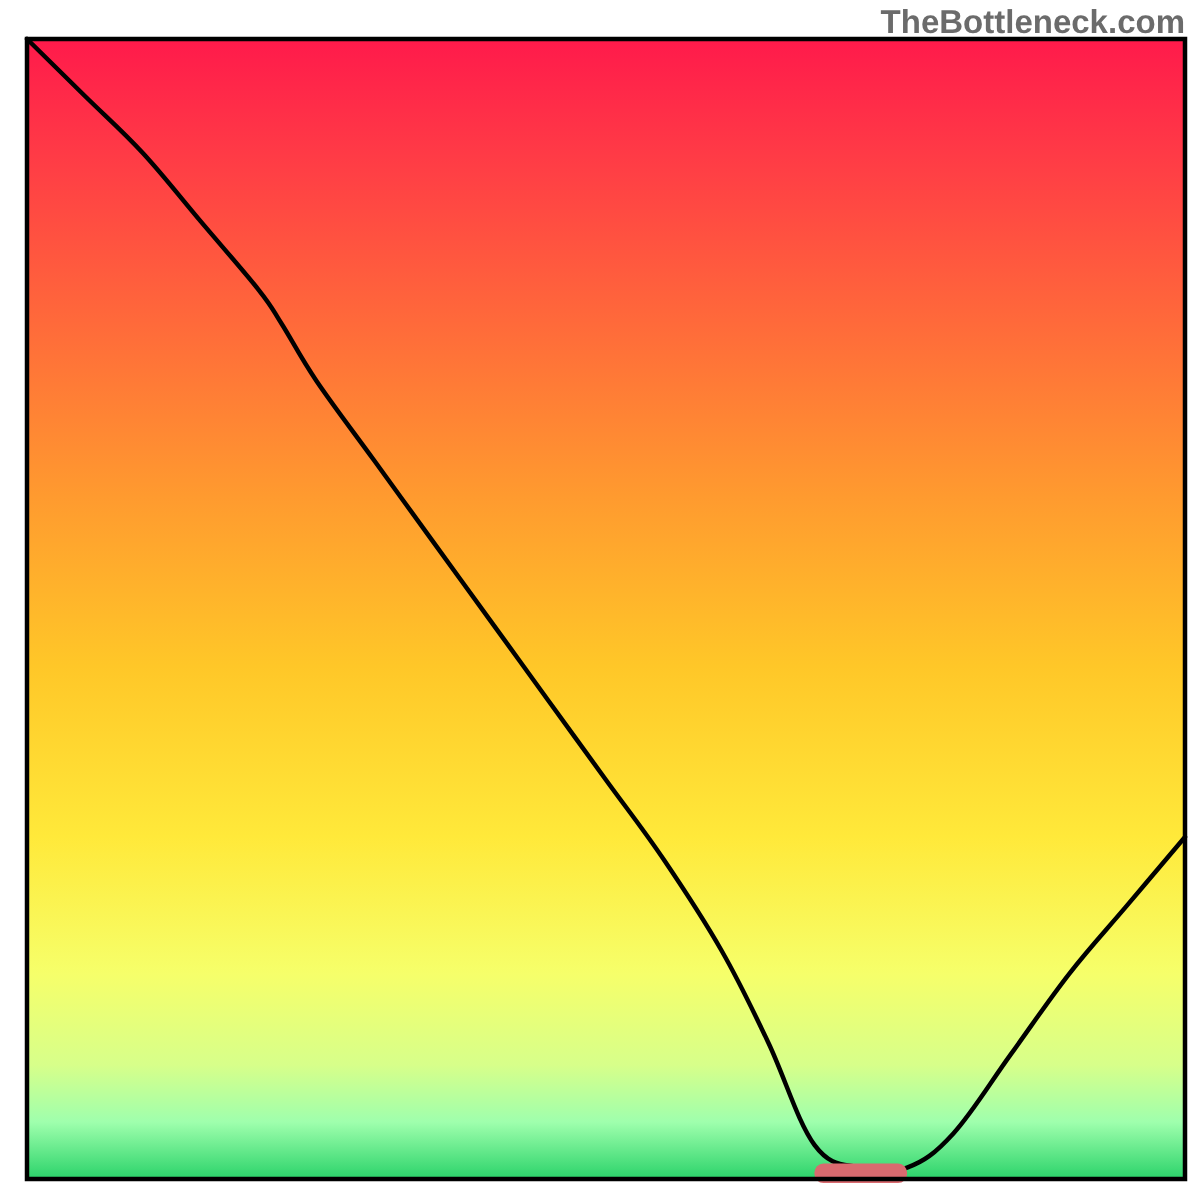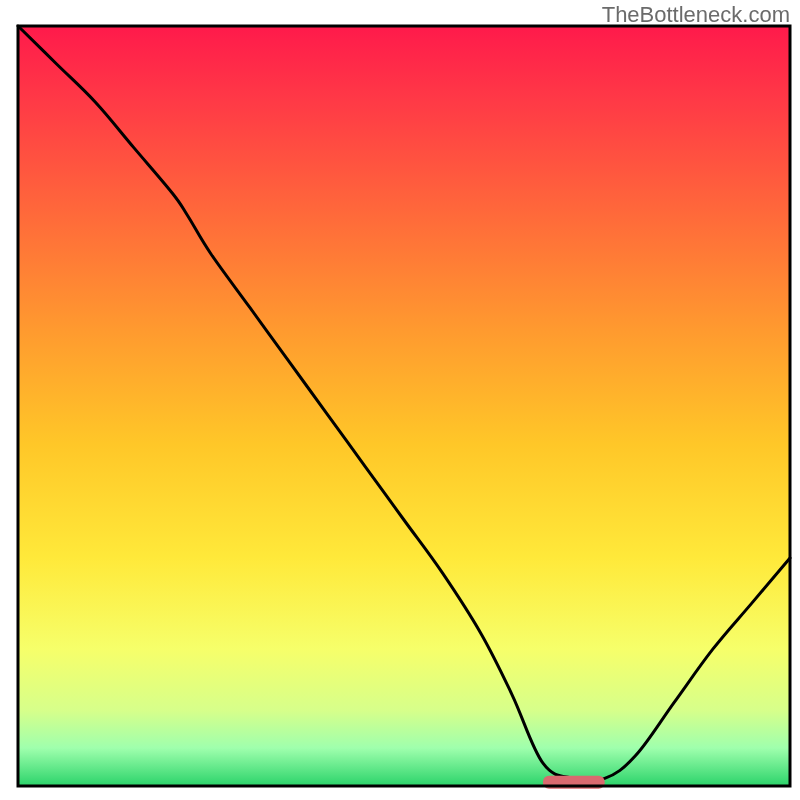--- a/index.html
+++ b/index.html
@@ -15,21 +15,21 @@
     position: relative;
     width: 800px;
     height: 800px;
   }
   .watermark {
     position: absolute;
     top: 2px;
     right: 10px;
     color: #6b6b6b;
     font-size: 22px;
-    font-weight: 400;
+    font-weight: 700;
     z-index: 10;
     user-select: none;
   }
   svg {
     display: block;
   }
 </style>
 </head>
 <body>
 

